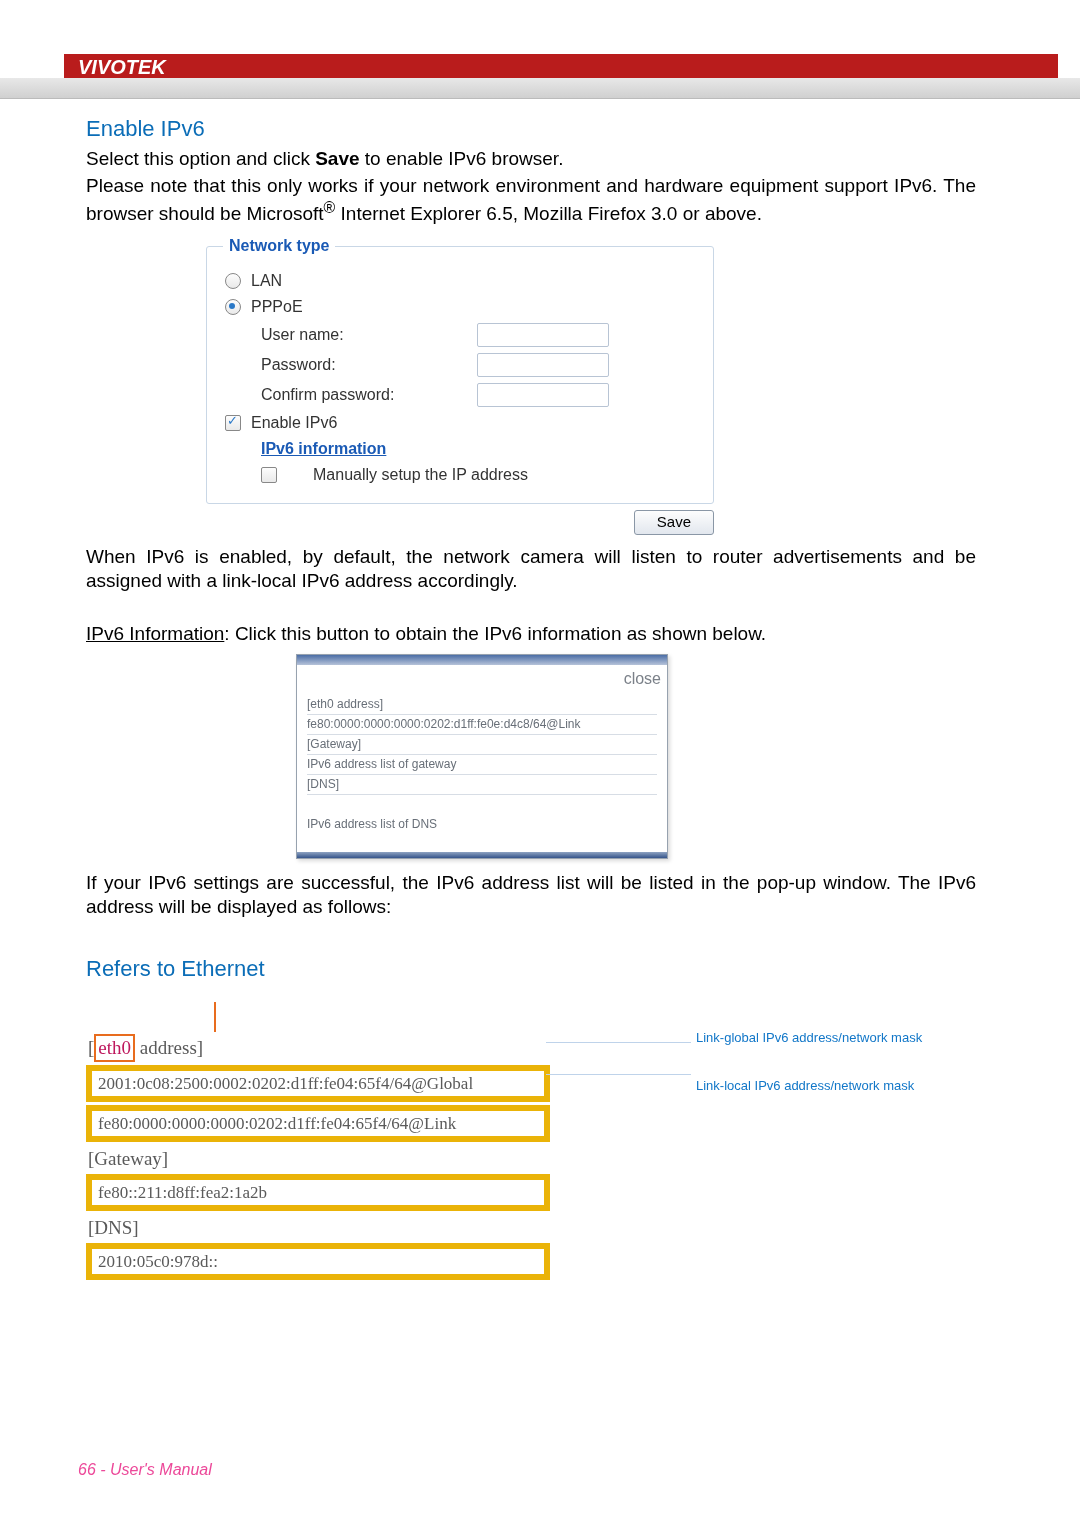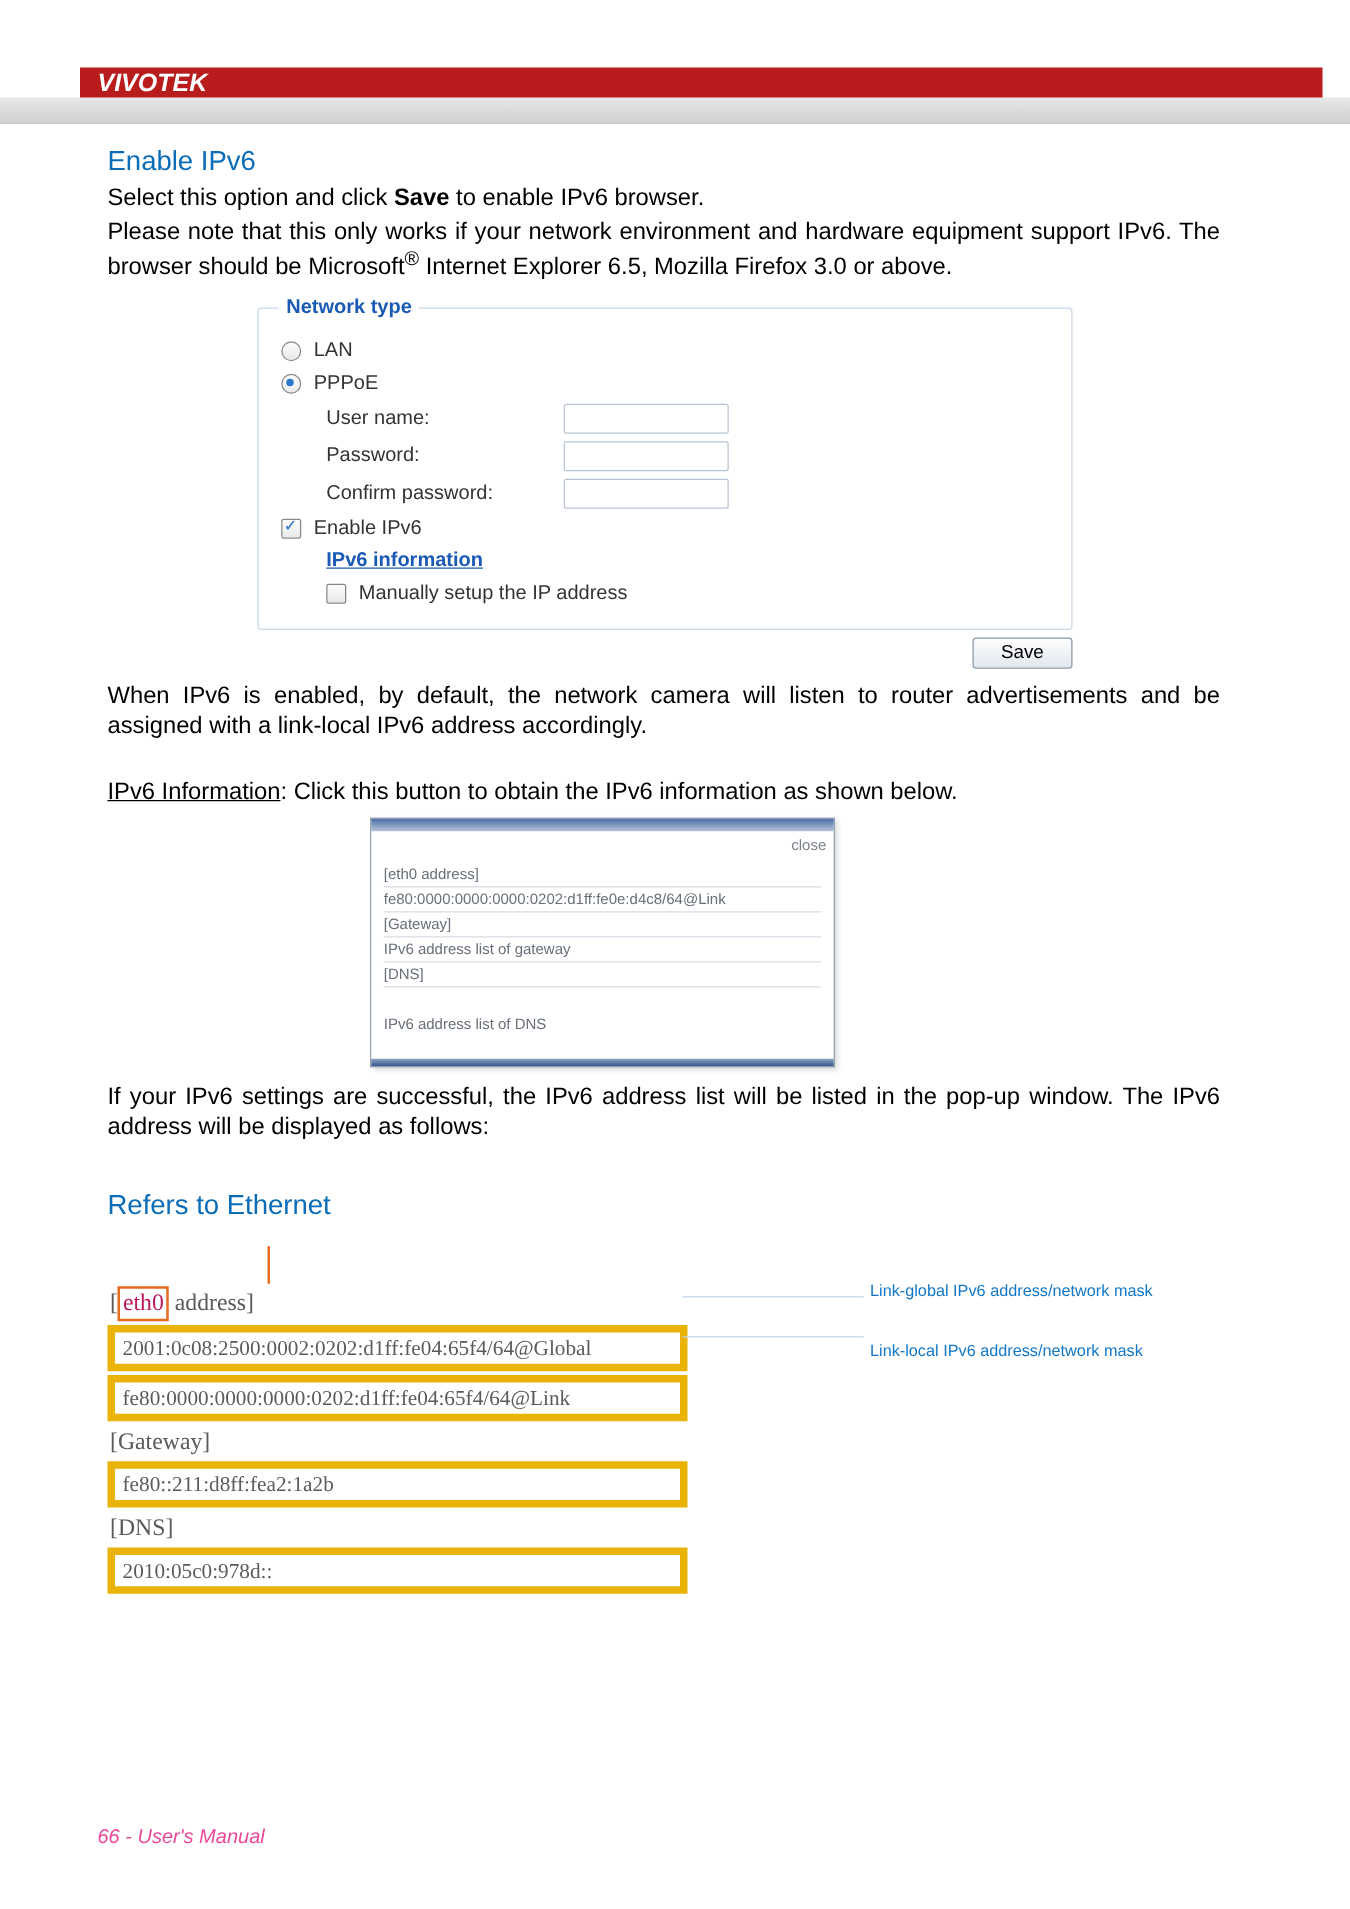--- a/index.html
+++ b/index.html
@@ -55,21 +55,21 @@
     color: #0b6db7;
     font-size: 22px;
     margin: 0 0 4px 0;
   }
   p { margin: 0 0 4px 0; }
   .justify { text-align: justify; }
 
   
   .panel-wrap {
     margin: 20px 0 10px 120px;
-    width: 652px;
+    width: 508px;
   }
   .fieldset {
     border: 1px solid #c9d7e6;
     border-radius: 3px;
     padding: 18px 18px 12px 18px;
     position: relative;
     font-size: 16px;
     color: #333;
   }
   .legend {
@@ -101,21 +101,21 @@
     background: #2a78c7;
   }
   .check { border-radius: 2px; }
   .check.sel::after {
     content: "✓";
     position: absolute;
     left: 1px; top: -3px;
     font-size: 13px;
     color: #2a78c7;
   }
-  .indent1 { padding-left: 36px; }
+  .indent1 { padding-left: 36px; gap: 26px; }
   .lbl { width: 190px; }
   .txt {
     border: 1px solid #b8c4d4;
     border-radius: 2px;
     height: 22px;
     width: 130px;
     background: #fff;
   }
   .link-blue {
     color: #1a5ab5;
@@ -143,21 +143,21 @@
     background: #fff;
     font-size: 12px;
     color: #686f78;
     box-shadow: 2px 2px 4px rgba(0,0,0,.15);
   }
   .popup-top {
     background: linear-gradient(#4b6ea6, #b6c3d9);
     height: 10px;
   }
   .popup-body { padding: 6px 10px 18px 10px; }
-  .popup-close { text-align: right; font-size: 12px; padding-right: 6px; padding-top: 4px; color:#7b8189; }
+  .popup-close { text-align: right; font-size: 16px; padding-right: 6px; padding-top: 4px; color:#7b8189; }
   .popup-line {
     border-bottom: 1px solid #d7dde5;
     padding: 2px 0;
     font-family: Arial, sans-serif;
   }
   .popup-bot {
     background: linear-gradient(#8ea3c2, #35548a);
     height: 6px;
   }
 

